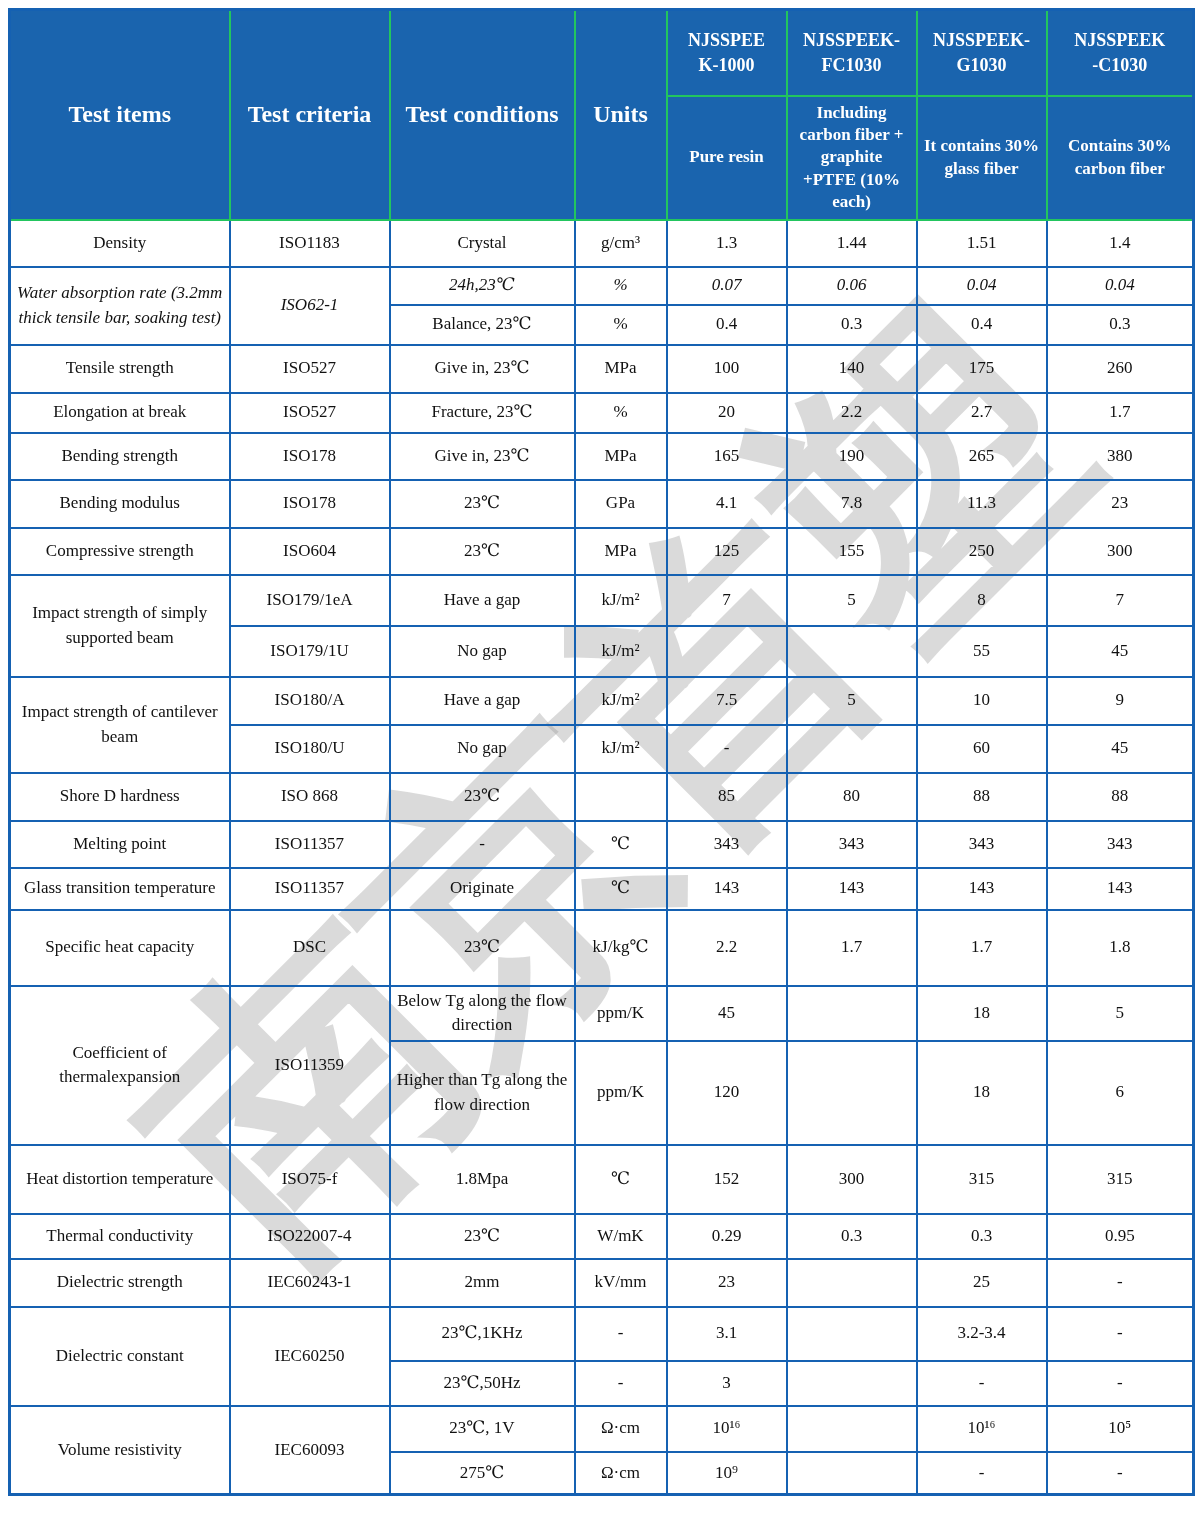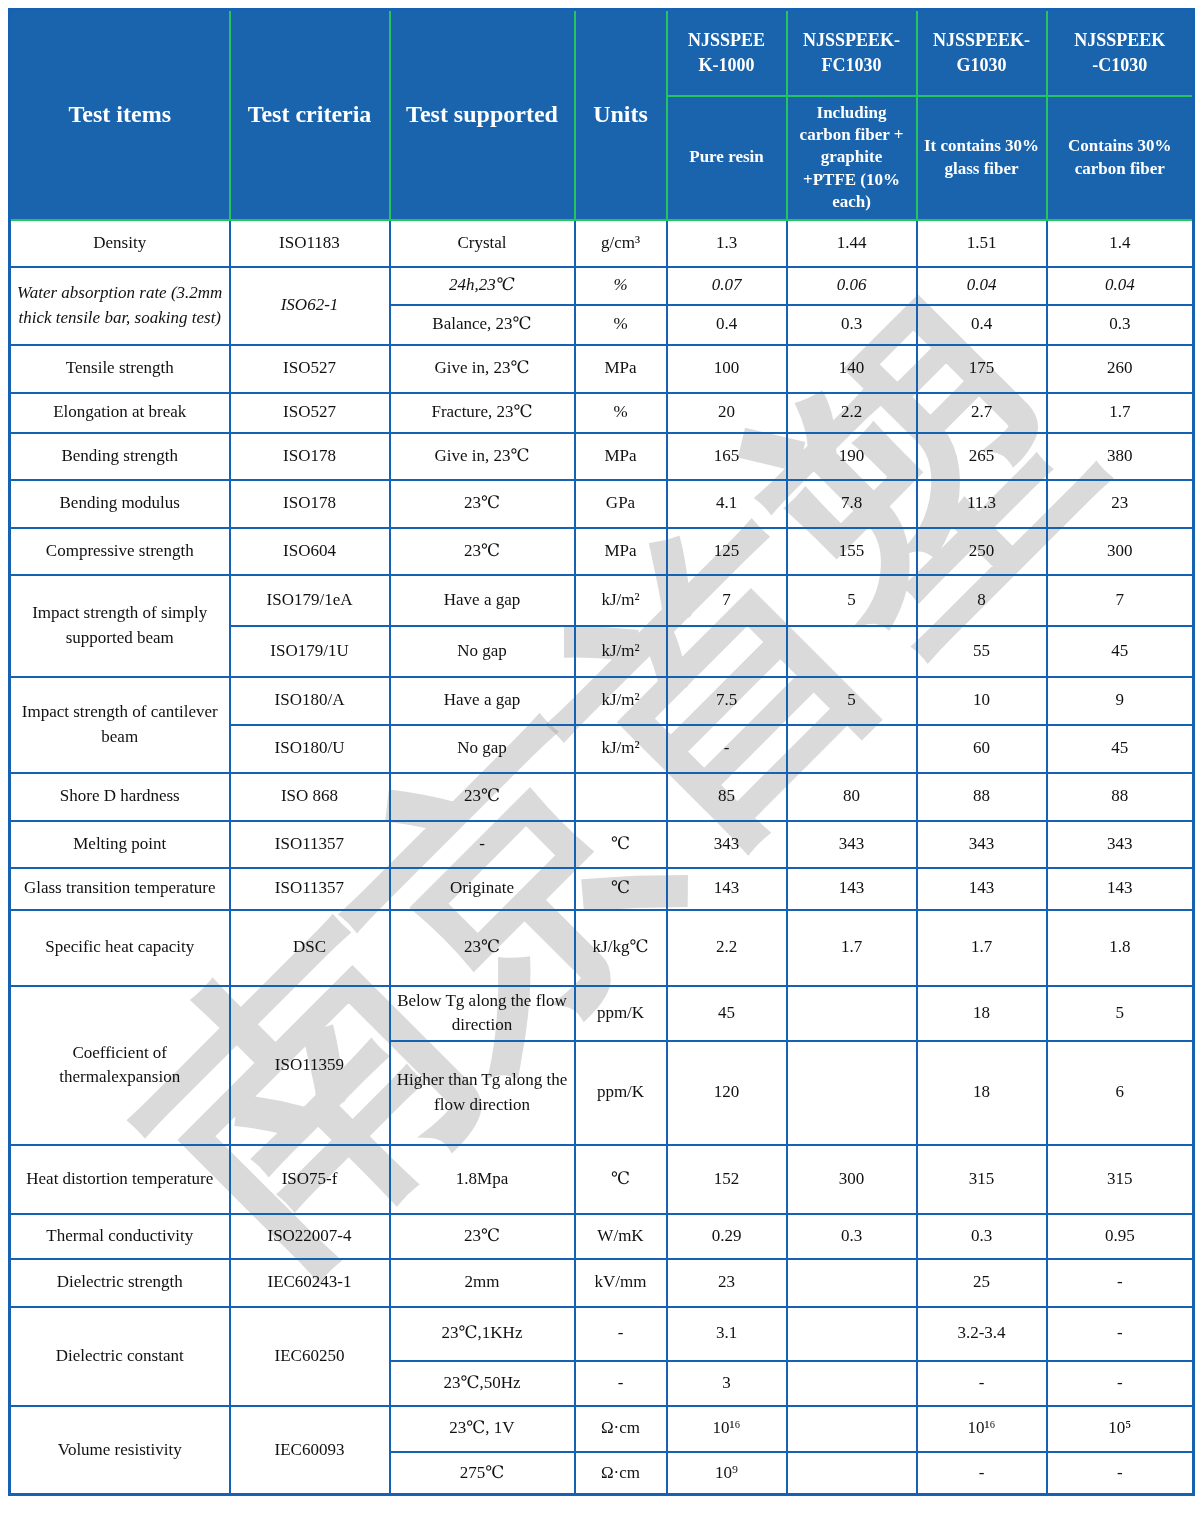--- a/index.html
+++ b/index.html
@@ -75,21 +75,21 @@
         <col style="width: 92px;">
         <col style="width: 120px;">
         <col style="width: 130px;">
         <col style="width: 130px;">
         <col style="width: 147px;">
       </colgroup>
       <tbody>
         <tr style="height: 86px;">
           <th rowspan="2" class="span2">Test items</th>
           <th rowspan="2" class="span2">Test criteria</th>
-          <th rowspan="2" class="span2">Test supported</th>
+          <th rowspan="2" class="span2">Test conditions</th>
           <th rowspan="2" class="span2">Units</th>
           <th class="pname">NJSSPEE
 K-1000</th>
           <th class="pname">NJSSPEEK-
 FC1030</th>
           <th class="pname">NJSSPEEK-
 G1030</th>
           <th class="pname">NJSSPEEK
 -C1030</th>
         </tr>

